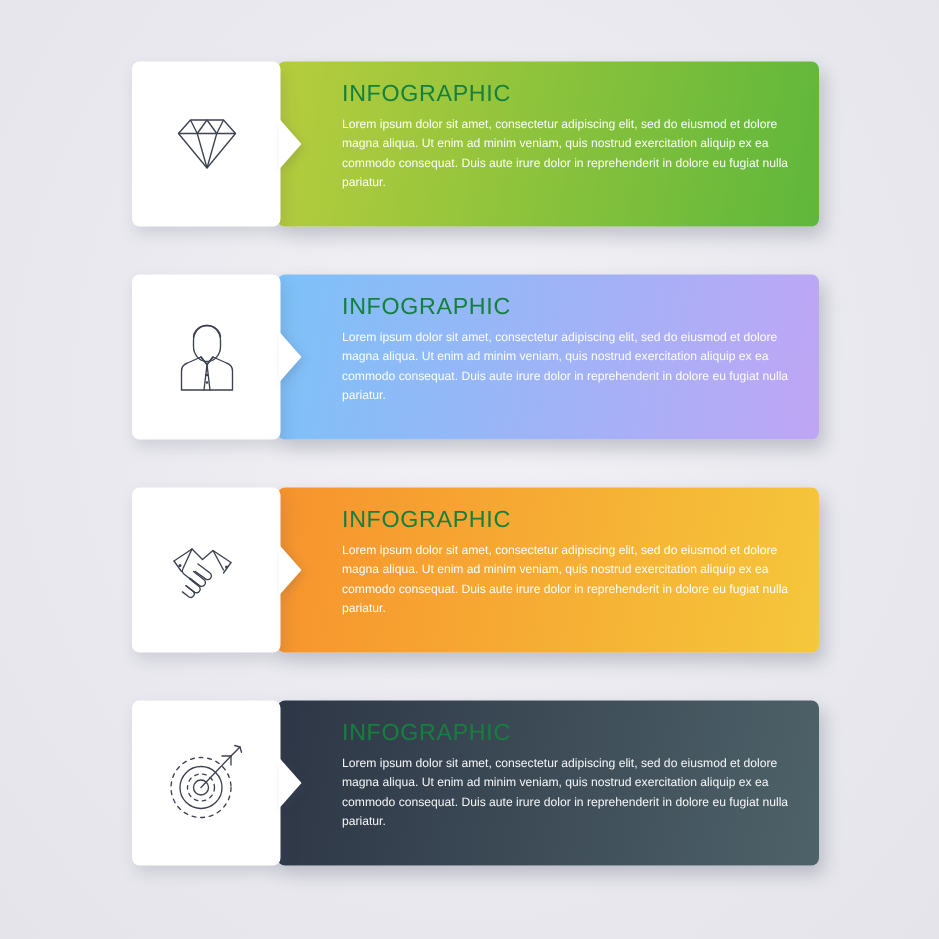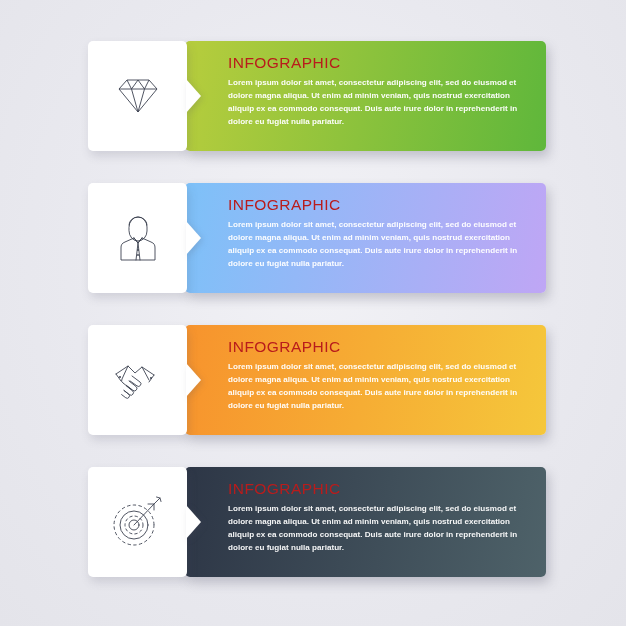--- a/index.html
+++ b/index.html
@@ -76,33 +76,33 @@
   .icon-wrap svg{display:block;}
 
   .text-zone{
     position:absolute;
     left:140px;
     top:13px;
     width:305px;
     z-index:2;
   }
   .heading{
-    color:#b91c1c;
+    color:#15803d;
     font-size:15.5px;
     letter-spacing:.45px;
     font-weight:400;
     margin:0 0 3px 0;
     line-height:1.2;
   }
   .body-text{
     color:#ffffff;
     font-size:8.1px;
     line-height:1.62;
     margin:0;
-    font-weight:700;
+    font-weight:400;
     opacity:.97;
   }
   .row-4 .body-text{opacity:.95;}
 </style>
 </head>
 <body style="background: rgb(236, 236, 241);">
 
 <div class="bg-wash"></div>
 
 <div class="board">

